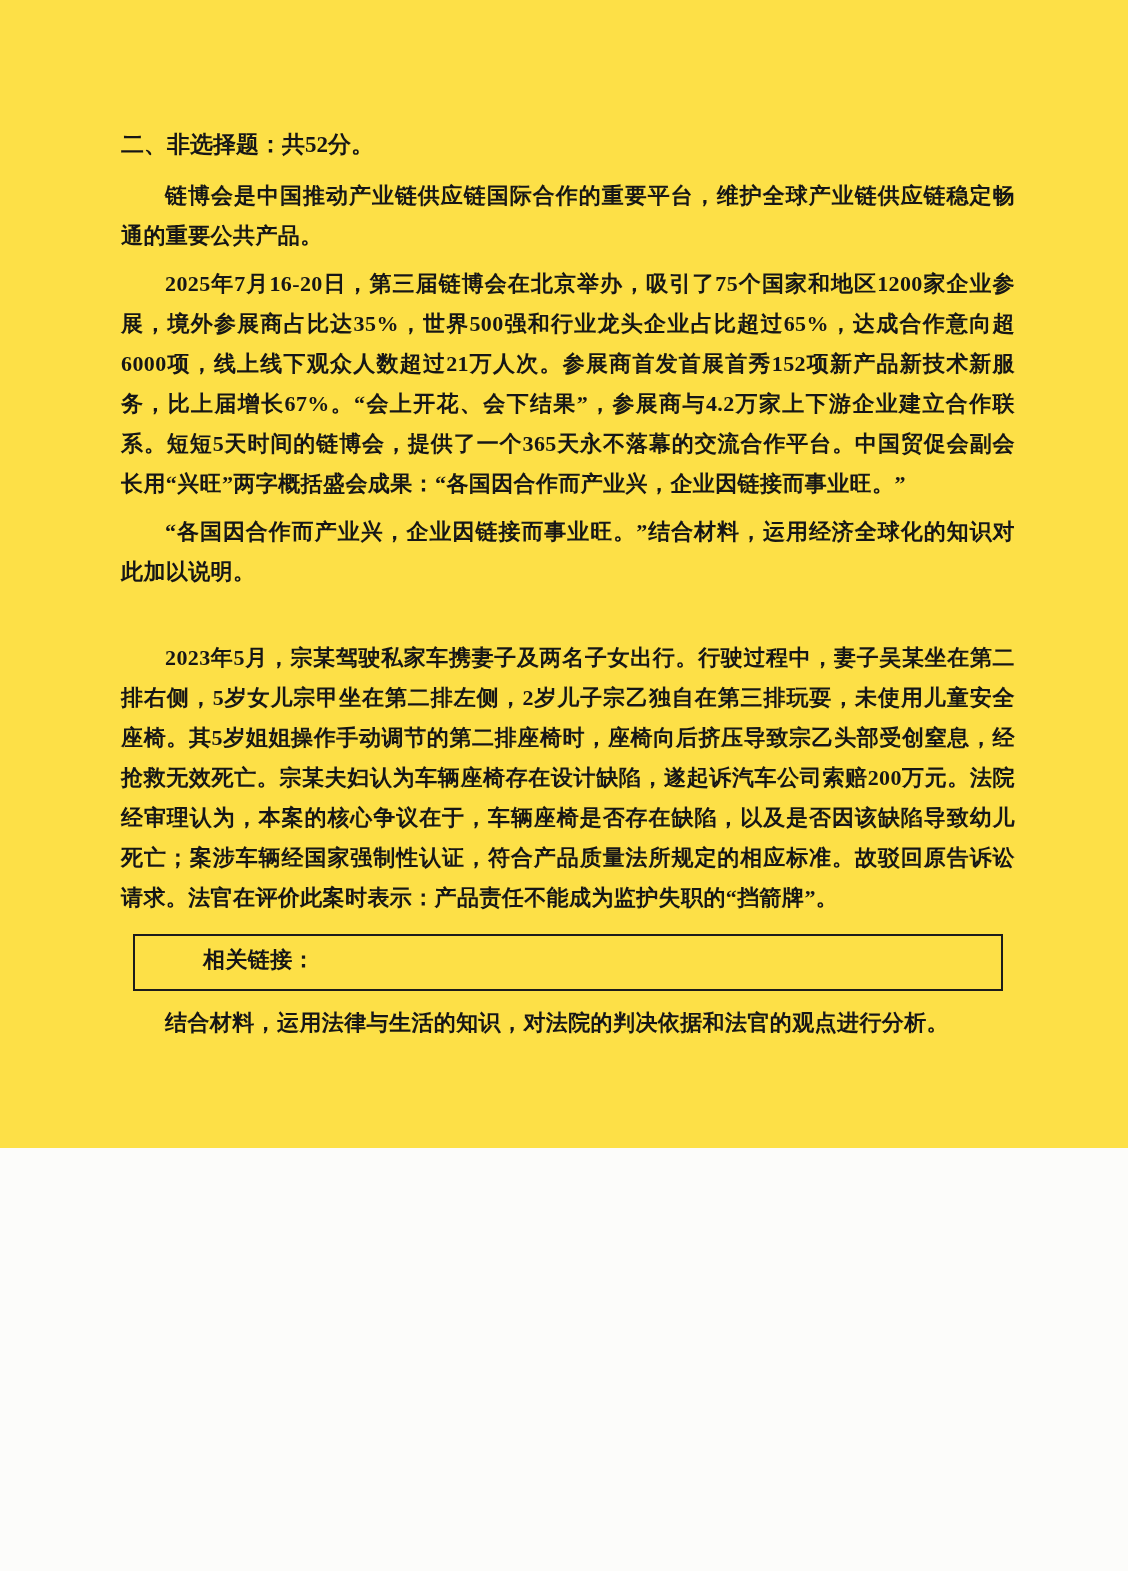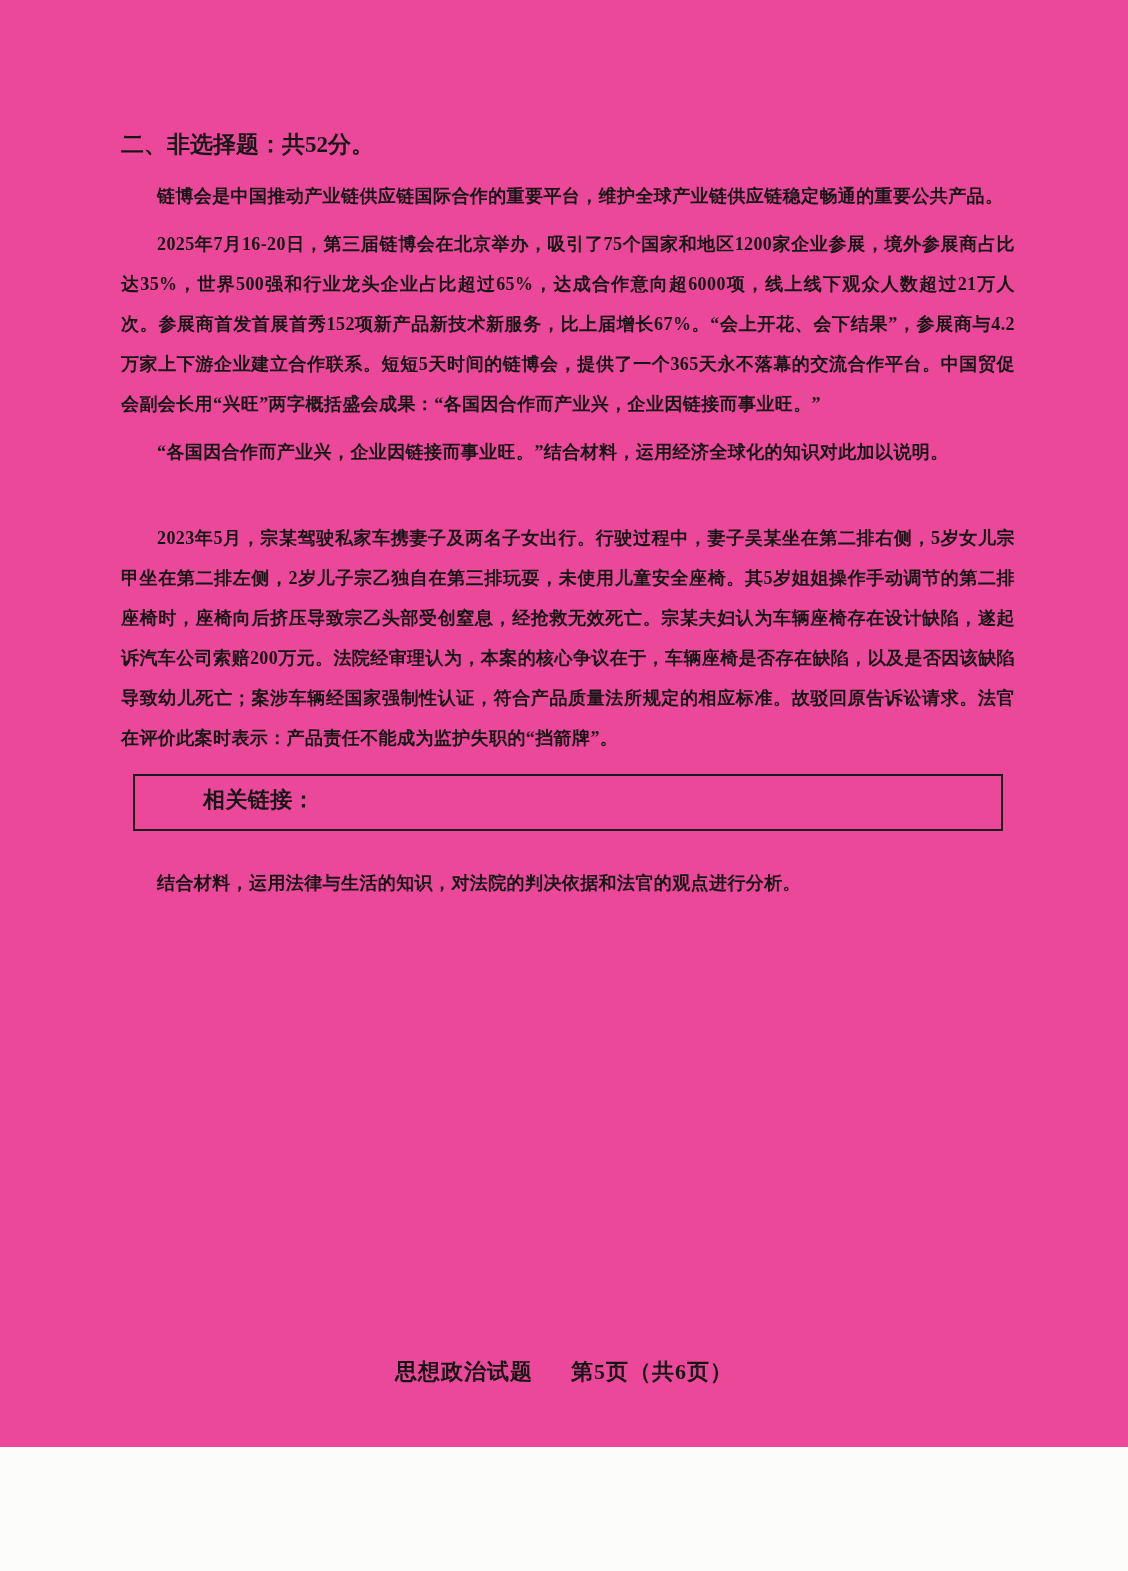--- a/index.html
+++ b/index.html
@@ -9,23 +9,23 @@
   body {
     width: 1128px;
     height: 1571px;
     background: #fcfcfa;
     font-family: "Liberation Serif", "DejaVu Serif", serif;
     color: #161616;
   }
   .page {
     position: relative;
     width: 1128px;
-    height: 1447px;
+    height: 1148px;
     overflow: hidden;
-    background: #ec4899;
+    background: #fde047;
   }
   .content {
     position: absolute;
     top: 124px;
     left: 121px;
     width: 894px;
   }
   p { margin: 0; }
 
   .section-header {
@@ -35,34 +35,34 @@
     margin-bottom: 10px;
   }
   .section-header .bold { font-weight: 800; }
 
   .q-title {
     font-size: 22px;
     line-height: 42px;
     font-weight: 600;
   }
   .para {
-    font-size: 18px;
+    font-size: 22px;
     line-height: 40px;
     font-weight: 600;
     text-indent: 2em;
     text-align: justify;
     letter-spacing: 0.4px;
   }
   .gap-sm { margin-top: 8px; }
 
   .question-18 { margin-top: 46px; }
 
   .ref-box {
     border: 2px solid #1c1c1c;
-    margin: 16px 12px 32px 12px;
+    margin: 16px 12px 12px 12px;
     padding: 6px 24px 12px 24px;
   }
   .box-title, .box-para {
     font-size: 22px;
     line-height: 35px;
     font-weight: 600;
     text-indent: 2em;
     text-align: justify;
     letter-spacing: 0.4px;
   }
@@ -98,14 +98,13 @@
 
       <div class="ref-box">
         <p class="box-title">相关链接：</p>
       </div>
 
       <p class="para">结合材料，运用法律与生活的知识，对法院的判决依据和法官的观点进行分析。</p>
     </section>
 
   </main>
 
-  <footer class="footer"><span>思想政治试题</span><span class="footer-gap"></span><span>第5页（共6页）</span></footer>
 </div>
 
 </body></html>

